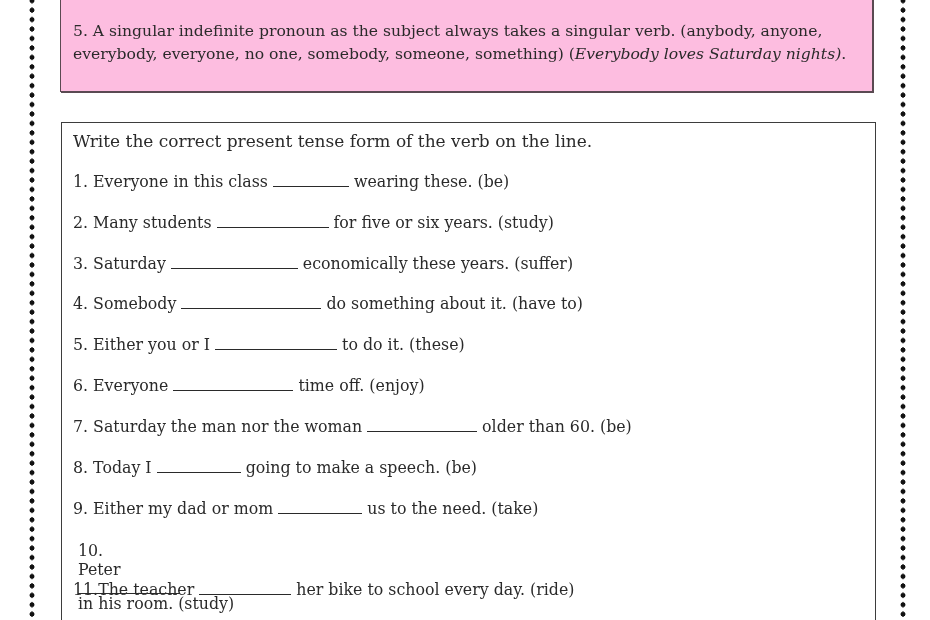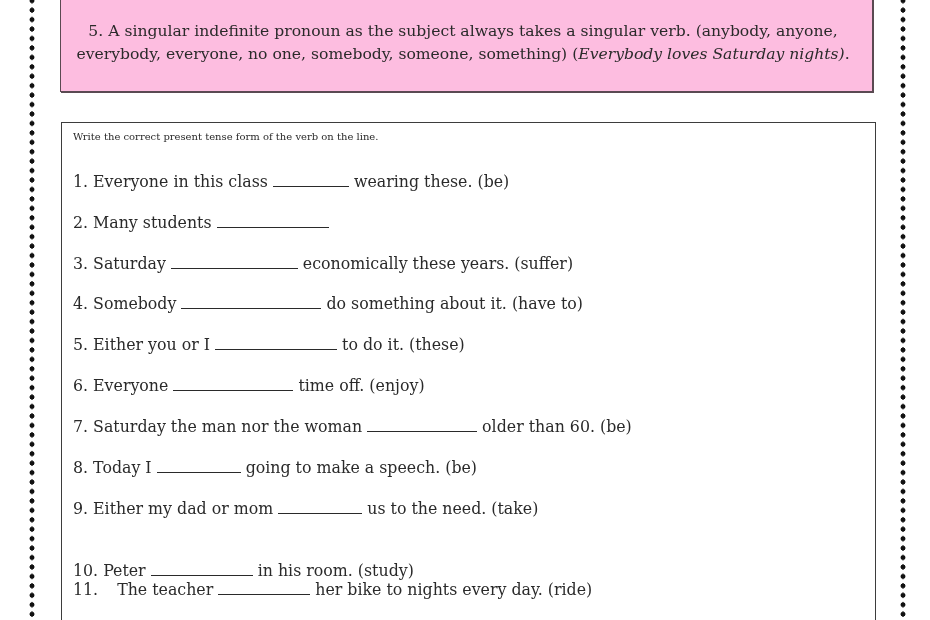--- a/index.html
+++ b/index.html
@@ -39,39 +39,38 @@
     box-sizing: border-box;
   }
   .rule-text {
     position: absolute;
     left: 12px;
     top: 49px;
     width: 780px;
     font-size: 15.6px;
     line-height: 23px;
     color: #2a2a2a;
-    text-align: center;
   }
   .rule-text i { font-style: italic; }
 
   .exercise-box {
     position: absolute;
     left: 61px;
     top: 122px;
     width: 815px;
     height: 520px;
     border: 1.5px solid #3d3d3d;
     box-sizing: border-box;
     background: #ffffff;
   }
   .instruction {
     position: absolute;
     left: 11px;
     top: 8px;
-    font-size: 10px;
+    font-size: 17px;
     white-space: nowrap;
   }
   .item {
     position: absolute;
     left: 11px;
     font-size: 15.8px;
     white-space: nowrap;
     display: flex;
     align-items: baseline;
   }
@@ -103,20 +102,21 @@
       <div class="item" style="top: 49px;">
         <span style="margin-right: 5px;">1.</span>
         <span>Everyone in this class</span>
         <span class="blank" style="width: 76px;"></span>
         <span>wearing these. (be)</span>
       </div>
       <div class="item" style="top: 90px;">
         <span style="margin-right: 5px;">2.</span>
         <span>Many students</span>
         <span class="blank" style="width: 112px;"></span>
+        <span>for five or six years. (study)</span>
       </div>
       <div class="item" style="top: 131px;">
         <span style="margin-right: 5px;">3.</span>
         <span>Saturday</span>
         <span class="blank" style="width: 127px;"></span>
         <span>economically these years. (suffer)</span>
       </div>
       <div class="item" style="top: 171px;">
         <span style="margin-right: 5px;">4.</span>
         <span>Somebody</span>
@@ -146,26 +146,26 @@
         <span>Today I</span>
         <span class="blank" style="width: 84px;"></span>
         <span>going to make a speech. (be)</span>
       </div>
       <div class="item" style="top: 376px;">
         <span style="margin-right: 5px;">9.</span>
         <span>Either my dad or mom</span>
         <span class="blank" style="width: 84px;"></span>
         <span>us to the need. (take)</span>
       </div>
-      <div class="item" style="top: 438px;">
+      <div class="item" style="top: 418px; flex-direction: column;">
         <span style="margin-right: 5px;">10.</span>
         <span>Peter</span>
         <span class="blank" style="width: 102px;"></span>
         <span>in his room. (study)</span>
       </div>
       <div class="item" style="top: 457px;">
-        <span style="margin-right: 19px;">11.</span>
+        <span style="margin-right: 0;">11.</span>
         <span>The teacher</span>
         <span class="blank" style="width: 92px;"></span>
-        <span>her bike to nights every day. (ride)</span>
+        <span>her bike to school every day. (ride)</span>
       </div>
     </div>
 </div>
 
 </body></html>

